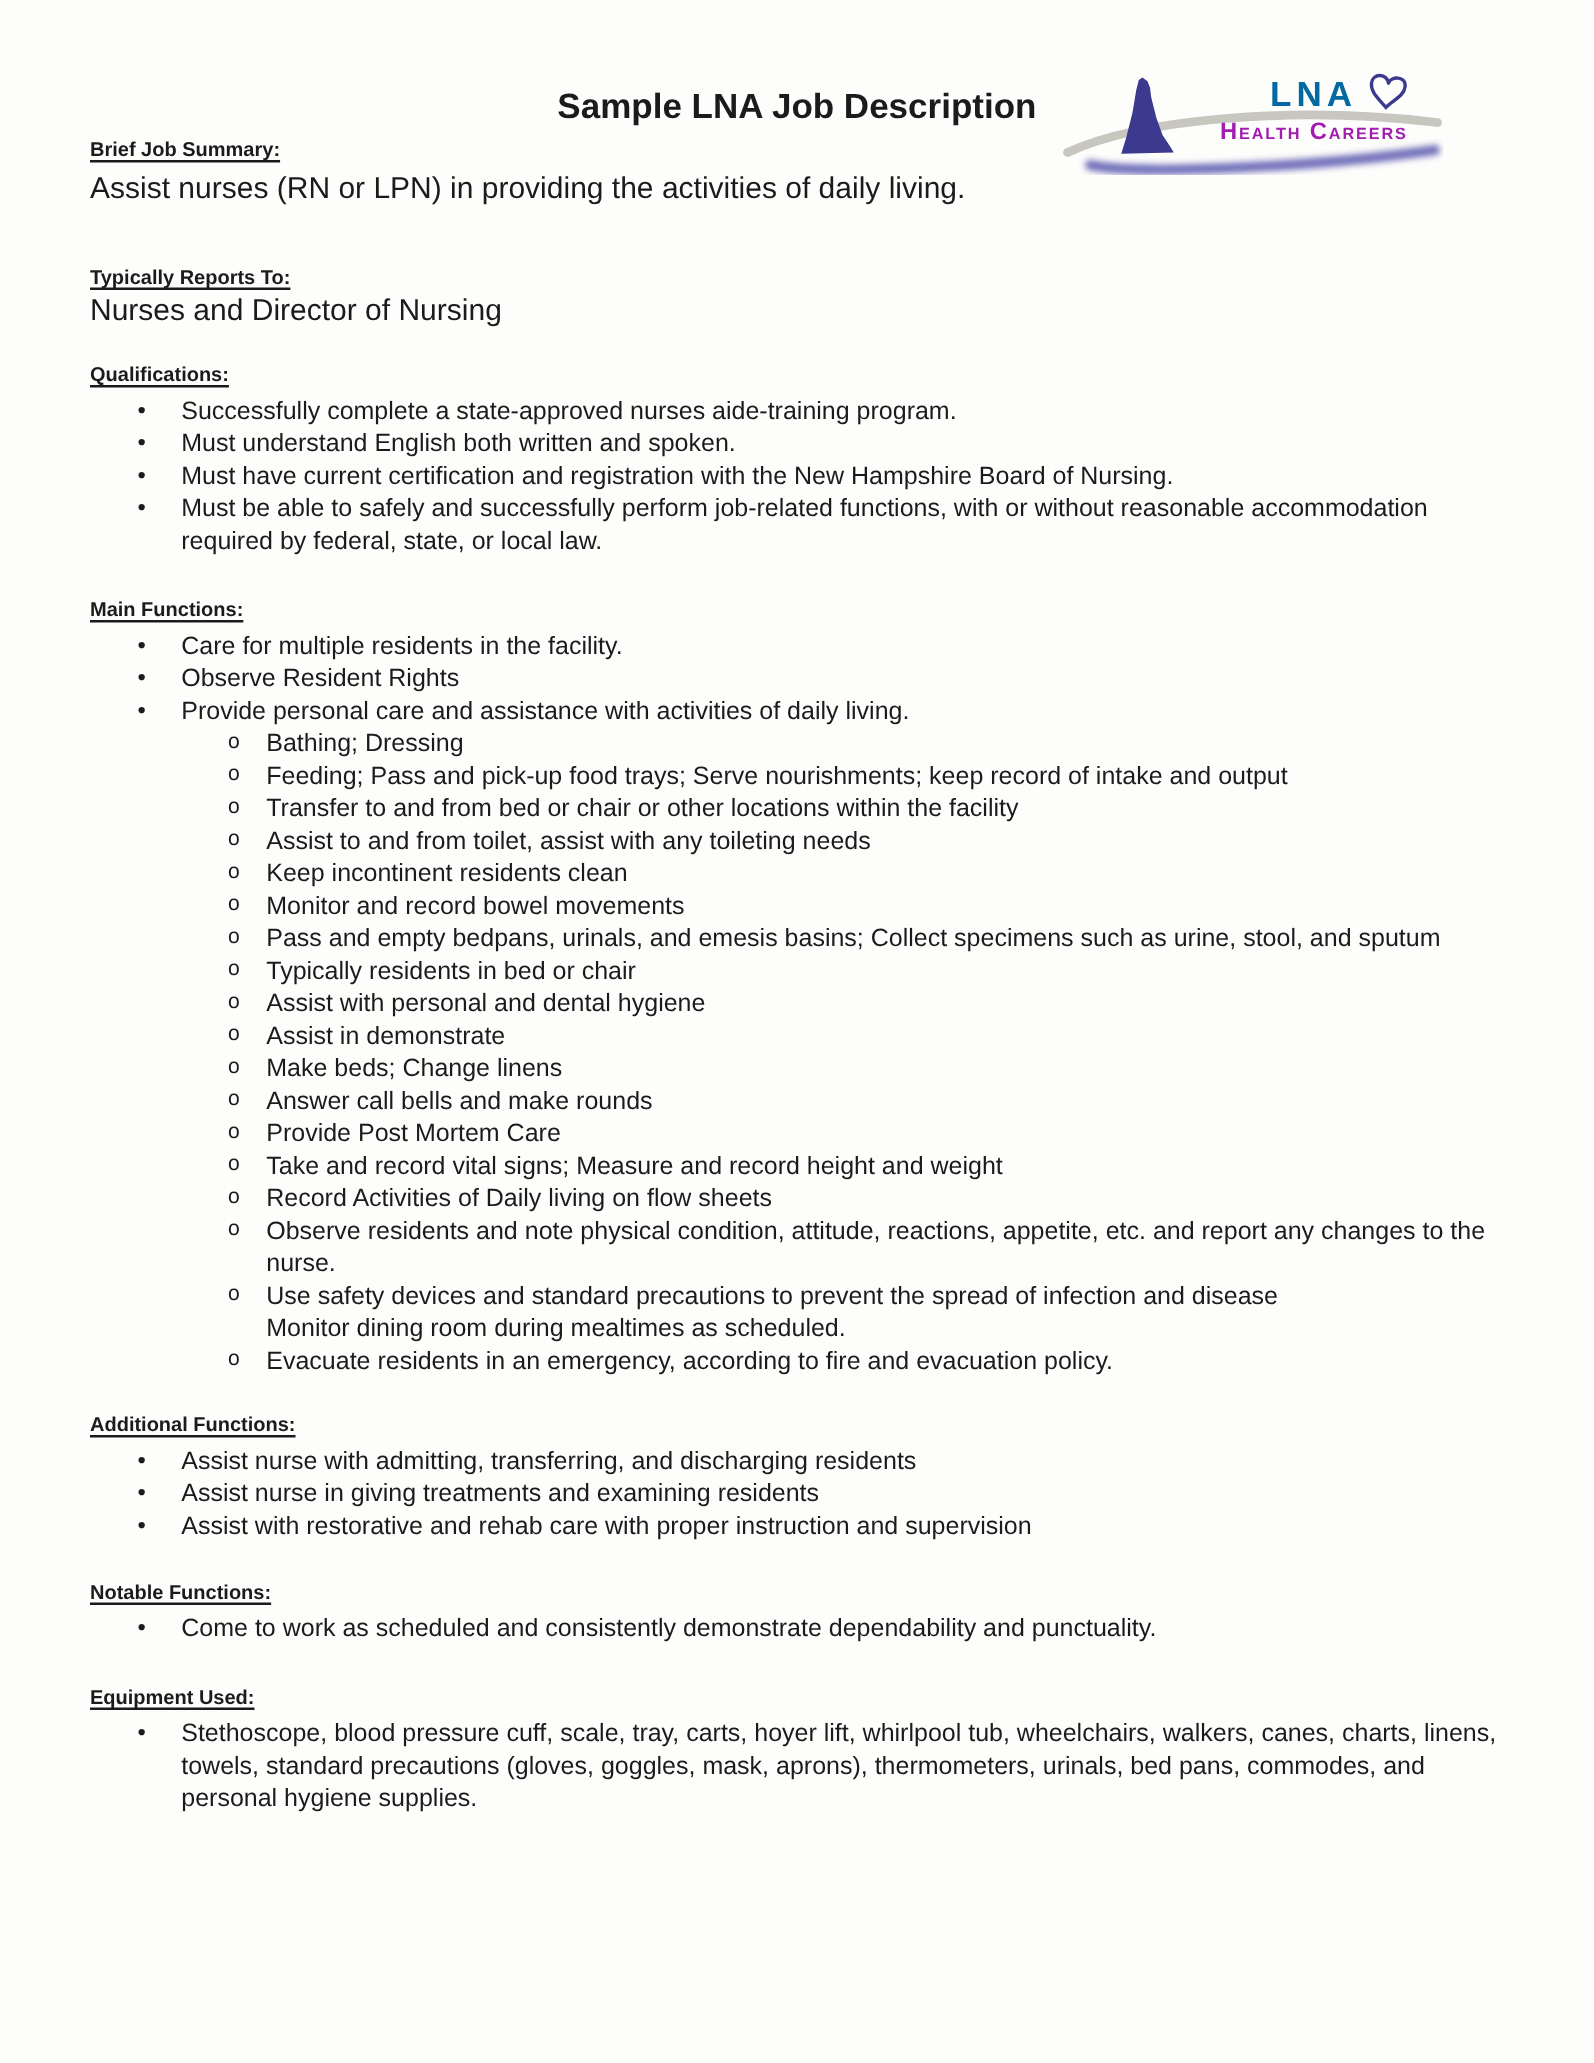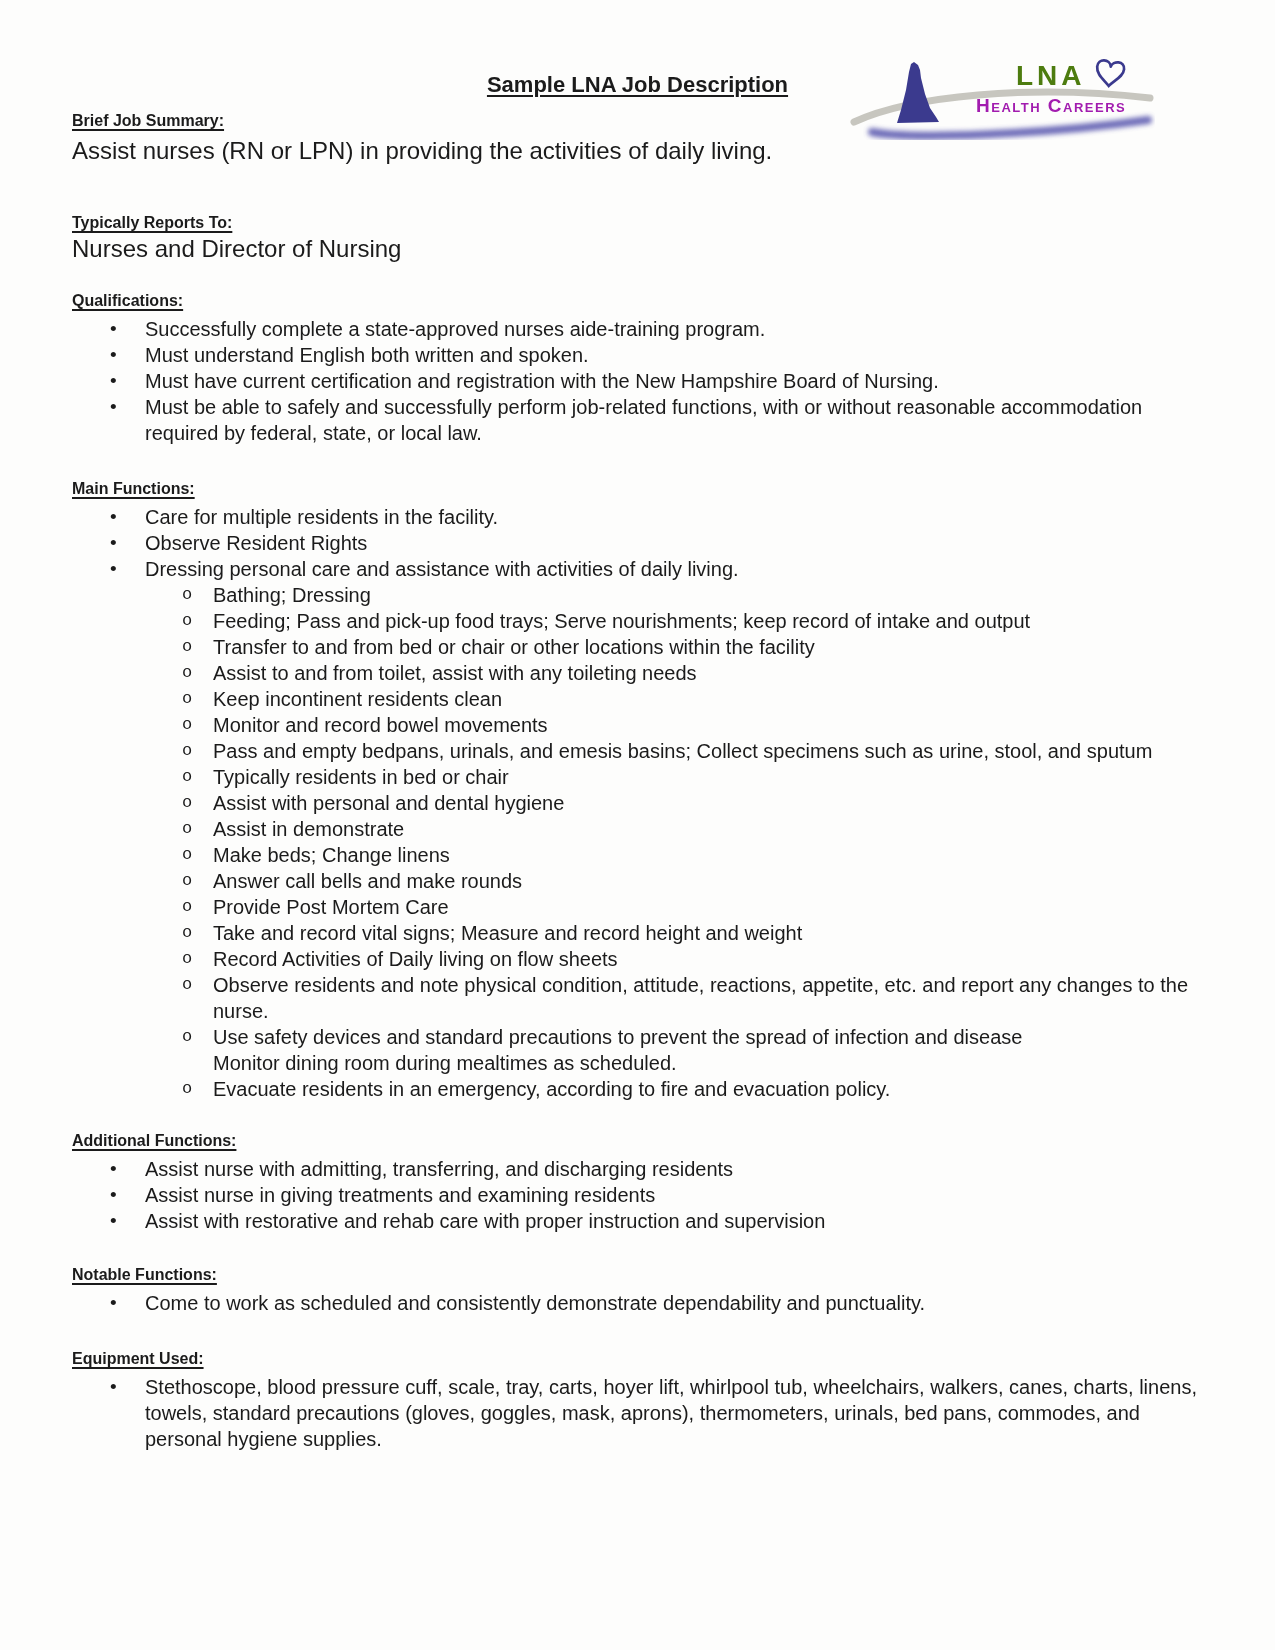--- a/index.html
+++ b/index.html
@@ -9,29 +9,29 @@
     font-family:"Liberation Sans","DejaVu Sans",sans-serif;
     color:#1b1b1b;
     -webkit-font-smoothing:antialiased;
   }
   .page{position:relative;width:1275px;height:1650px;padding:72px 72px 0 72px;box-sizing:border-box;}
 
   
   .logo{position:absolute;left:850px;top:48px;width:305px;height:92px;}
   .logo svg.logo-art{position:absolute;left:0;top:0;width:305px;height:92px;}
   .logo-row1{position:absolute;left:166px;top:12px;display:flex;align-items:center;gap:5px;}
-  .logo-lna{font-size:28px;font-weight:bold;letter-spacing:4px;color:#4d7c0f;}
+  .logo-lna{font-size:28px;font-weight:bold;letter-spacing:4px;color:#0369a1;}
   .logo-heart{width:38px;height:36px;transform:rotate(6deg);margin-top:-4px;}
   .logo-row2{position:absolute;left:126px;top:47px;font-variant:small-caps;font-weight:bold;
              font-size:19px;letter-spacing:1.5px;color:#a21caf;white-space:nowrap;}
 
   
   .title{
-    text-align:center;font-size:22px;font-weight:bold;line-height:26px;
-    text-decoration:underline;text-decoration-thickness:2px;text-underline-offset:3px;
+    text-align:center;font-size:28px;font-weight:bold;line-height:26px;
+    text-decoration-thickness:2px;text-underline-offset:3px;
   }
   .h{
     font-size:16px;font-weight:bold;line-height:26px;
     text-decoration:underline;text-decoration-thickness:2px;text-underline-offset:3px;
   }
   .body-line{font-size:24px;line-height:26px;margin:0;}
 
   .sec-brief .h{margin:10px 0 0;}
   .sec-brief .body-line{margin-top:4px;}
   .sec-reports .h{margin:46px 0 0;}
@@ -103,21 +103,21 @@
       <li><span class="mk">•</span><span class="txt">Must have current certification and registration with the New Hampshire Board of Nursing.</span></li>
       <li><span class="mk">•</span><span class="txt">Must be able to safely and successfully perform job-related functions, with or without reasonable accommodation required by federal, state, or local law.</span></li>
     </ul>
   </div>
 
   <div class="sec sec-main">
     <div class="h">Main Functions:</div>
     <ul class="l1">
       <li><span class="mk">•</span><span class="txt">Care for multiple residents in the facility.</span></li>
       <li><span class="mk">•</span><span class="txt">Observe Resident Rights</span></li>
-      <li><span class="mk">•</span><span class="txt">Dressing personal care and assistance with activities of daily living.</span>
+      <li><span class="mk">•</span><span class="txt">Provide personal care and assistance with activities of daily living.</span>
         <ul class="l2">
           <li><span class="mk">o</span><span class="txt">Bathing; Dressing</span></li>
           <li><span class="mk">o</span><span class="txt">Feeding; Pass and pick-up food trays; Serve nourishments; keep record of intake and output</span></li>
           <li><span class="mk">o</span><span class="txt">Transfer to and from bed or chair or other locations within the facility</span></li>
           <li><span class="mk">o</span><span class="txt">Assist to and from toilet, assist with any toileting needs</span></li>
           <li><span class="mk">o</span><span class="txt">Keep incontinent residents clean</span></li>
           <li><span class="mk">o</span><span class="txt">Monitor and record bowel movements</span></li>
           <li><span class="mk">o</span><span class="txt">Pass and empty bedpans, urinals, and emesis basins; Collect specimens such as urine, stool, and sputum</span></li>
           <li><span class="mk">o</span><span class="txt">Typically residents in bed or chair</span></li>
           <li><span class="mk">o</span><span class="txt">Assist with personal and dental hygiene</span></li>

